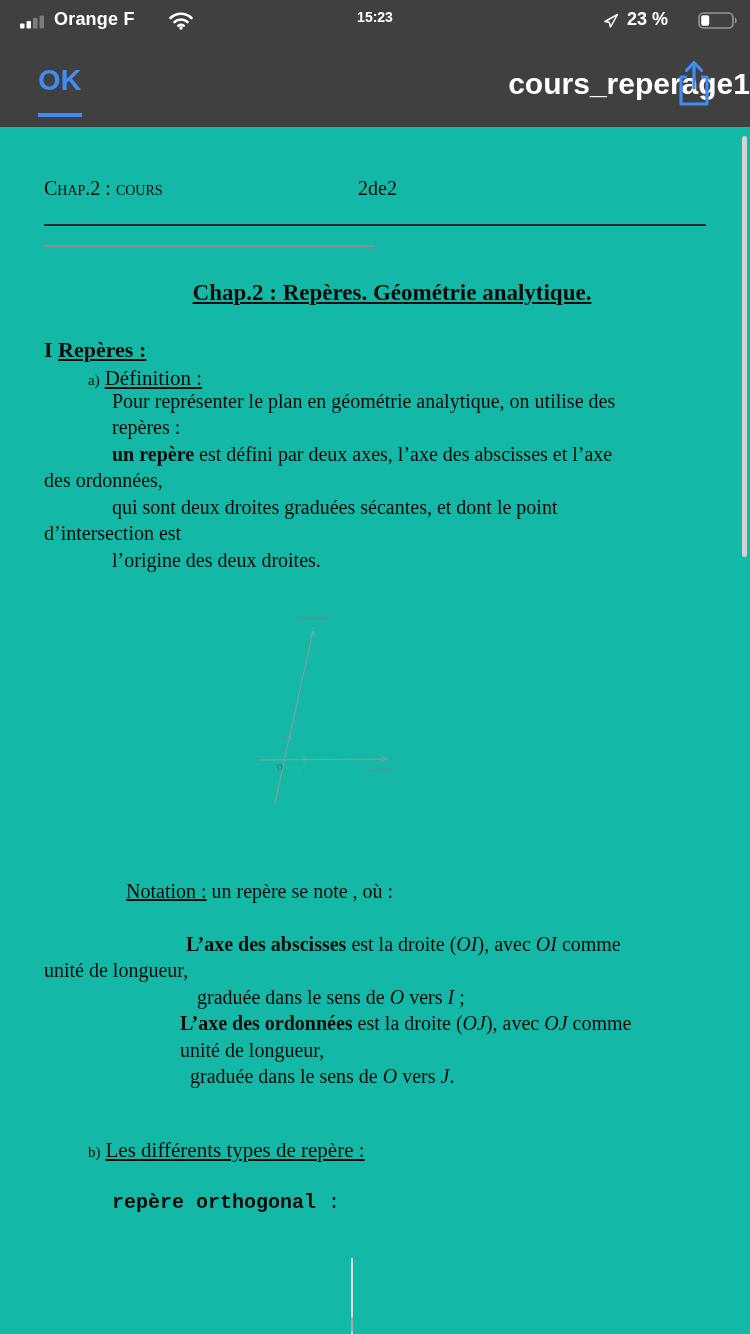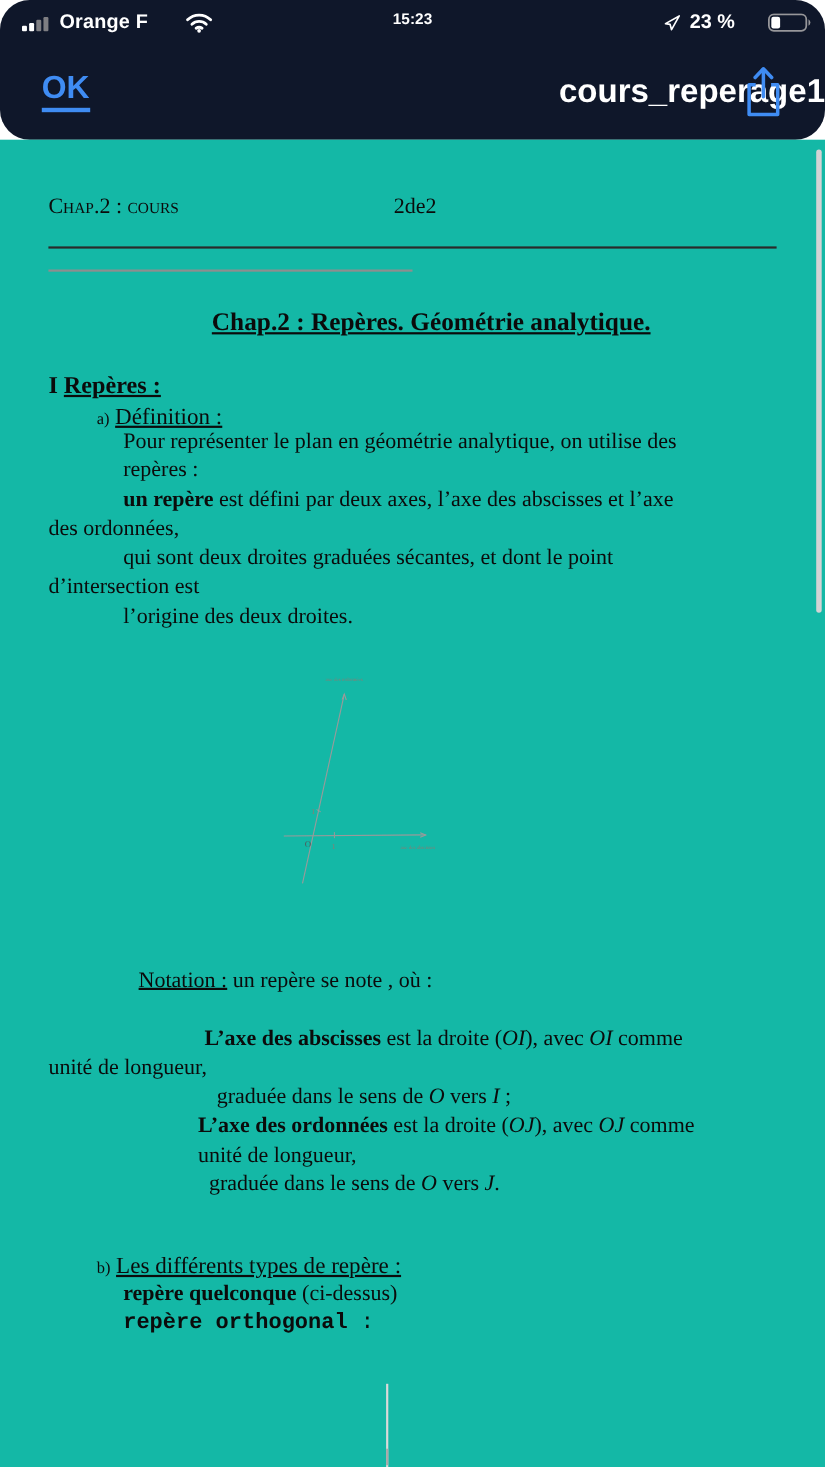--- a/index.html
+++ b/index.html
@@ -1,29 +1,29 @@
 <!DOCTYPE html>
 <html><head>
 <meta charset="utf-8">
 <style>
   html,body{margin:0;padding:0;}
   body{
     width:750px;height:1334px;position:relative;overflow:hidden;
     background:#ffffff;font-family:"Liberation Serif","DejaVu Serif",serif;color:#0b0b0b;
   }
   
-  .chrome{position:absolute;left:0;top:0;width:750px;height:127px;background:#0f172a;border-radius:27px;}
+  .chrome{position:absolute;left:0;top:0;width:750px;height:127px;background:#404040;}
   .sb-text{position:absolute;color:#ffffff;font-family:"Liberation Sans","DejaVu Sans",sans-serif;}
   .carrier{left:54px;top:9px;font-size:18px;font-weight:600;letter-spacing:.2px;}
   .clock{left:0;right:0;top:9px;text-align:center;font-size:14px;font-weight:700;}
   .pct{left:627px;top:9px;font-size:18px;font-weight:600;}
   .navbar-ok{
     position:absolute;left:38px;top:64px;font-size:29px;font-weight:700;
     color:#3f8cf3;font-family:"Liberation Sans","DejaVu Sans",sans-serif;
-    border-bottom:4px solid #3f8cf3;padding-bottom:1px;cursor:pointer;
+    border-bottom:4px solid #3f8cf3;padding-bottom:16px;cursor:pointer;
   }
   .navbar-title{
     position:absolute;left:0;right:0;top:67px;text-align:right;font-size:30px;font-weight:700;
     color:#ffffff;font-family:"Liberation Sans","DejaVu Sans",sans-serif;
   }
   .share{position:absolute;left:676px;top:58px;width:36px;height:50px;cursor:pointer;}
   .icon-abs{position:absolute;}
   
   .page{position:absolute;left:0;top:127px;width:750px;height:1207px;background:#14b8a6;}
   .ln{position:absolute;font-size:20px;line-height:1.1;white-space:nowrap;}
@@ -147,23 +147,20 @@
     <span class="b">L’axe des ordonnées</span><span> est la droite (</span><span class="i">OJ</span><span>), avec </span><span class="i">OJ</span><span> comme</span>
   </div>
   <div class="ln" style="left:180px;top:912px;">unité de longueur,</div>
   <div class="ln" style="left:190px;top:938px;">
     <span>graduée dans le sens de </span><span class="i">O</span><span> vers </span><span class="i">J</span><span>.</span>
   </div>
 
   <div class="ln" style="left:88px;top:1012px;font-size:21px;">
     <span class="pref">b)</span><span class="u">Les différents types de repère :</span>
   </div>
-  <div class="ln" style="left:112px;top:1038px;">
-    <span class="b">repère quelconque</span><span> (ci-dessus)</span>
-  </div>
   <div class="ln" style="left:112px;top:1065px;font-family:Liberation Mono, monospace;">
     <span class="b">repère orthogonal</span><span> :</span>
   </div>
 </div>
 
 <div class="vline"></div>
 <div class="vline-tip"></div>
 
 <div class="scrollbar"></div>
 

